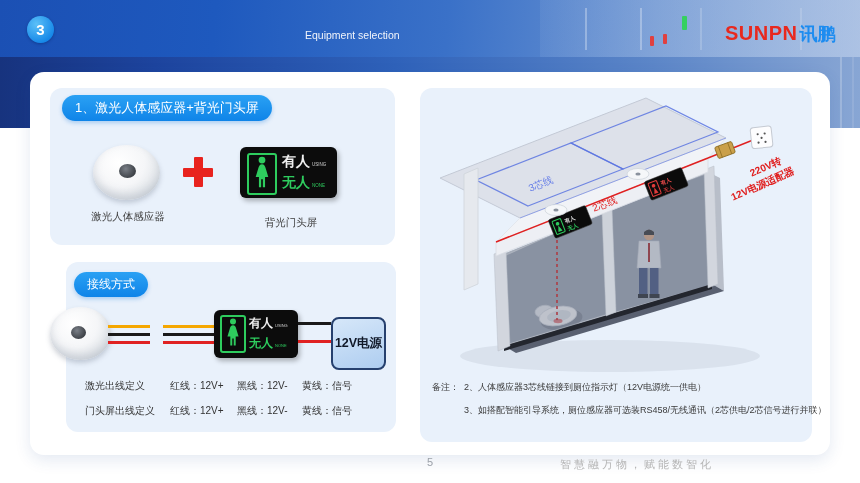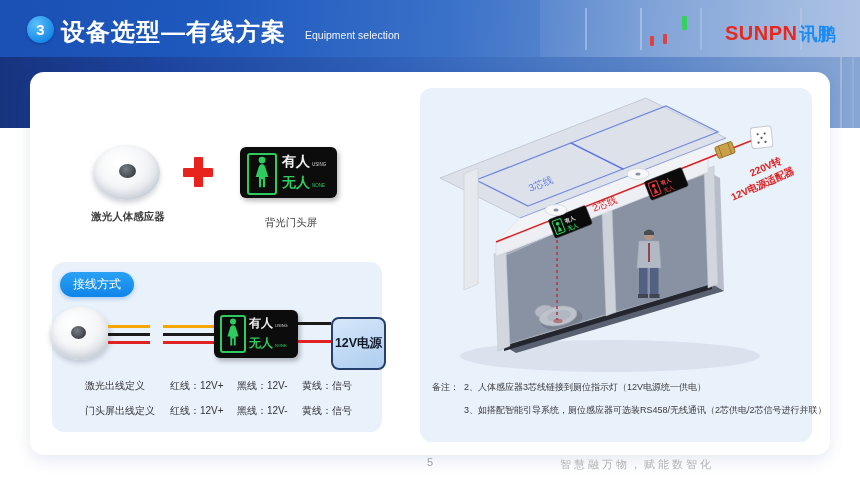--- a/index.html
+++ b/index.html
@@ -86,39 +86,41 @@
   <div class="abs header">
     <div class="abs header-photo"></div>
     <div class="abs door-line" style="left:585px;"></div>
     <div class="abs door-line" style="left:640px;"></div>
     <div class="abs door-line" style="left:700px;opacity:.6;"></div>
     <div class="abs door-line" style="left:800px;opacity:.5;"></div>
     <div class="abs dot" style="left:682px;top:16px;width:5px;height:14px;background:#35d060;"></div>
     <div class="abs dot" style="left:650px;top:36px;width:4px;height:10px;background:#e04040;"></div>
     <div class="abs dot" style="left:663px;top:34px;width:4px;height:10px;background:#e04040;"></div>
     <div class="abs num-badge">3</div>
-    <div class="abs title">设备选型—有线方案</div>
     <div class="abs subtitle">Equipment selection</div>
     <div class="abs logo">
       <span class="p1">SUNPN</span><span class="p2">讯鹏</span>
     </div>
   </div>
 
   <div class="abs subband">
     <div class="abs seam" style="left:840px;"></div>
     <div class="abs seam" style="left:852px;opacity:.5;"></div>
   </div>
 
   <div class="abs card"></div>
 
+  <div class="abs panel" style="left:50px;top:88px;width:345px;height:157px;">
+    <div class="abs pill" style="left:12px;top:7px;">1、激光人体感应器+背光门头屏</div>
+  </div>
 
   <div class="abs disc" style="left:93px;top:145px;width:67px;height:55px;">
     <div class="abs hole" style="left:26px;top:19px;width:17px;height:14px;"></div>
   </div>
-  <div class="abs caption" style="left:60px;top:210px;width:136px;font-weight:bold;">激光人体感应器</div>
+  <div class="abs caption" style="left:60px;top:210px;width:136px;">激光人体感应器</div>
 
   <div class="abs plus" style="left:183px;top:157px;"></div>
 
   <div class="abs display" style="left:240px;top:147px;width:97px;height:51px;">
     <div class="figbox" style="left:7px;top:6px;width:26px;height:38px;">
       <svg width="22" height="34" viewBox="0 0 24 40" style="display:block;margin:0 auto;">
         <circle cx="12" cy="6" r="4" fill="#2ecc5e"></circle>
         <path d="M12 11 C9.4 11 8.4 13 7.4 16.5 L4.6 26 L8.4 26 L8.4 38 L11 38 L11 28.5 L13 28.5 L13 38 L15.6 38 L15.6 26 L19.4 26 L16.6 16.5 C15.6 13 14.6 11 12 11 Z" fill="#2ecc5e"></path>
       </svg>
     </div>
@@ -126,21 +128,21 @@
       <span class="t-occ" style="font-size:14px;">有人</span>
       <span class="t-sub">USING</span>
     </div>
     <div class="drow" style="left:42px;top:28px;">
       <span class="t-vac" style="font-size:14px;">无人</span>
       <span class="t-sub g">NONE</span>
     </div>
   </div>
   <div class="abs caption" style="left:235px;top:216px;width:112px;">背光门头屏</div>
 
-  <div class="abs panel" style="left:52px;top:262px;width:320px;height:170px;padding-left:10px;">
+  <div class="abs panel" style="left:66px;top:262px;width:320px;height:170px;padding-left:10px;">
     <div class="abs pill" style="left:8px;top:10px;font-size:12px;">接线方式</div>
   </div>
 
   <div class="abs disc" style="left:50px;top:307px;width:61px;height:53px;">
     <div class="abs hole" style="left:21px;top:19px;width:15px;height:13px;"></div>
   </div>
 
   <div class="abs wire" style="left:108px;top:325px;width:42px;background:#f5a700;"></div>
   <div class="abs wire" style="left:108px;top:333px;width:42px;background:#1a1a1a;"></div>
   <div class="abs wire" style="left:108px;top:341px;width:42px;background:#e02222;"></div>

